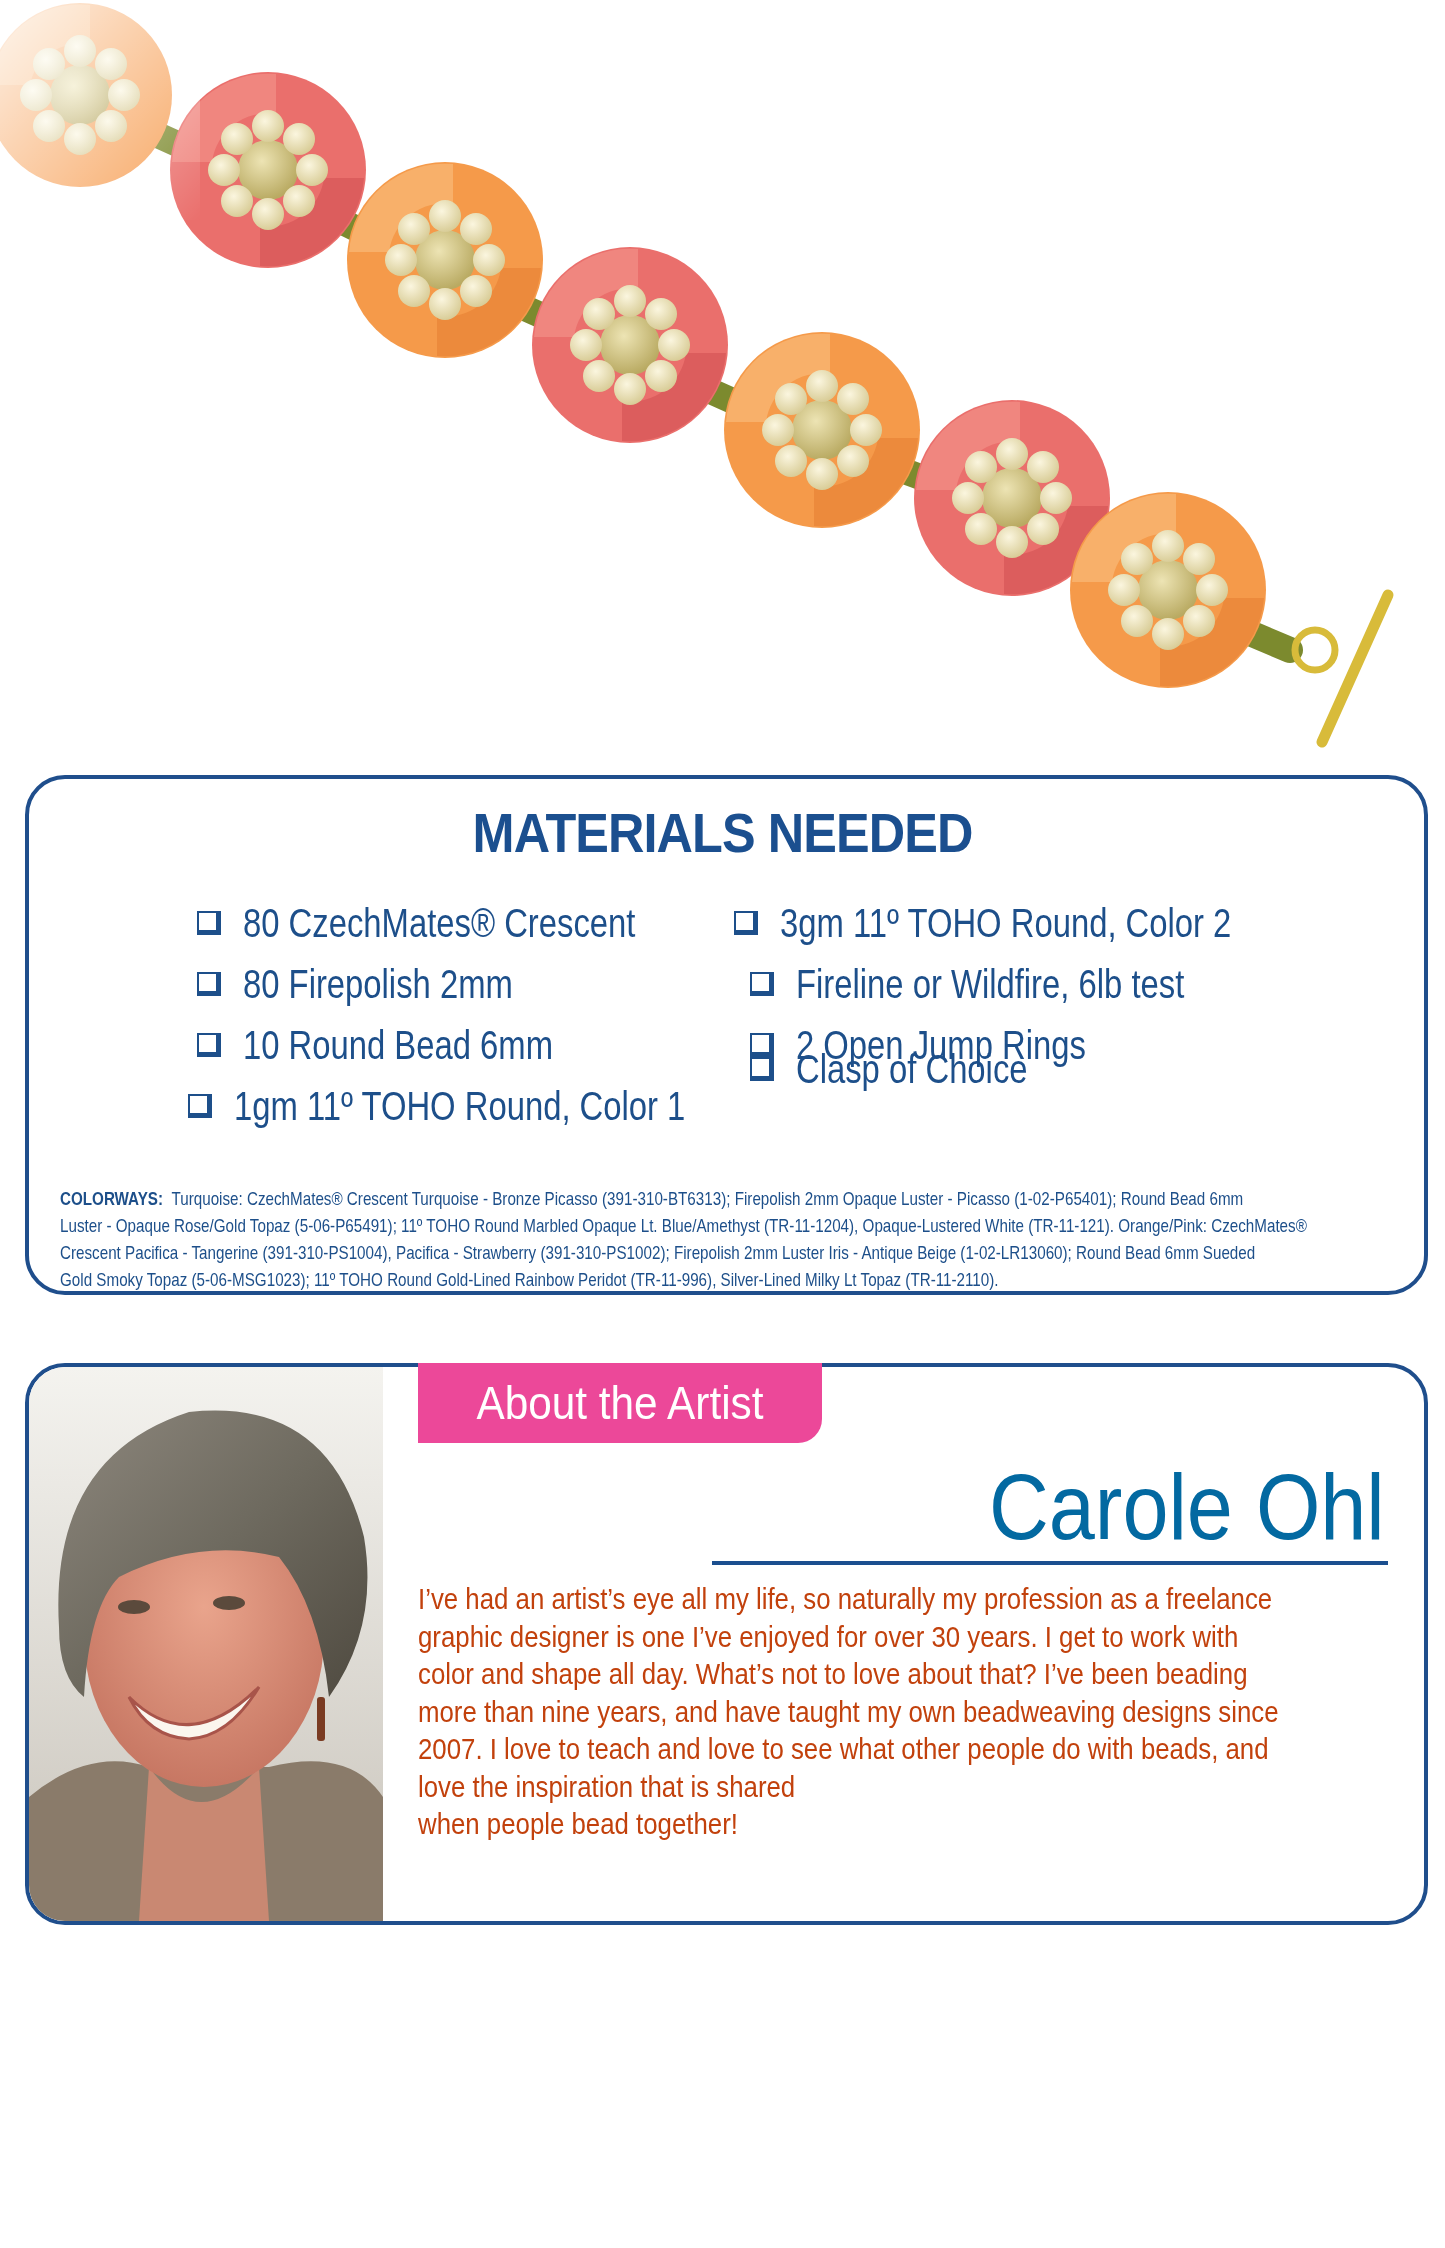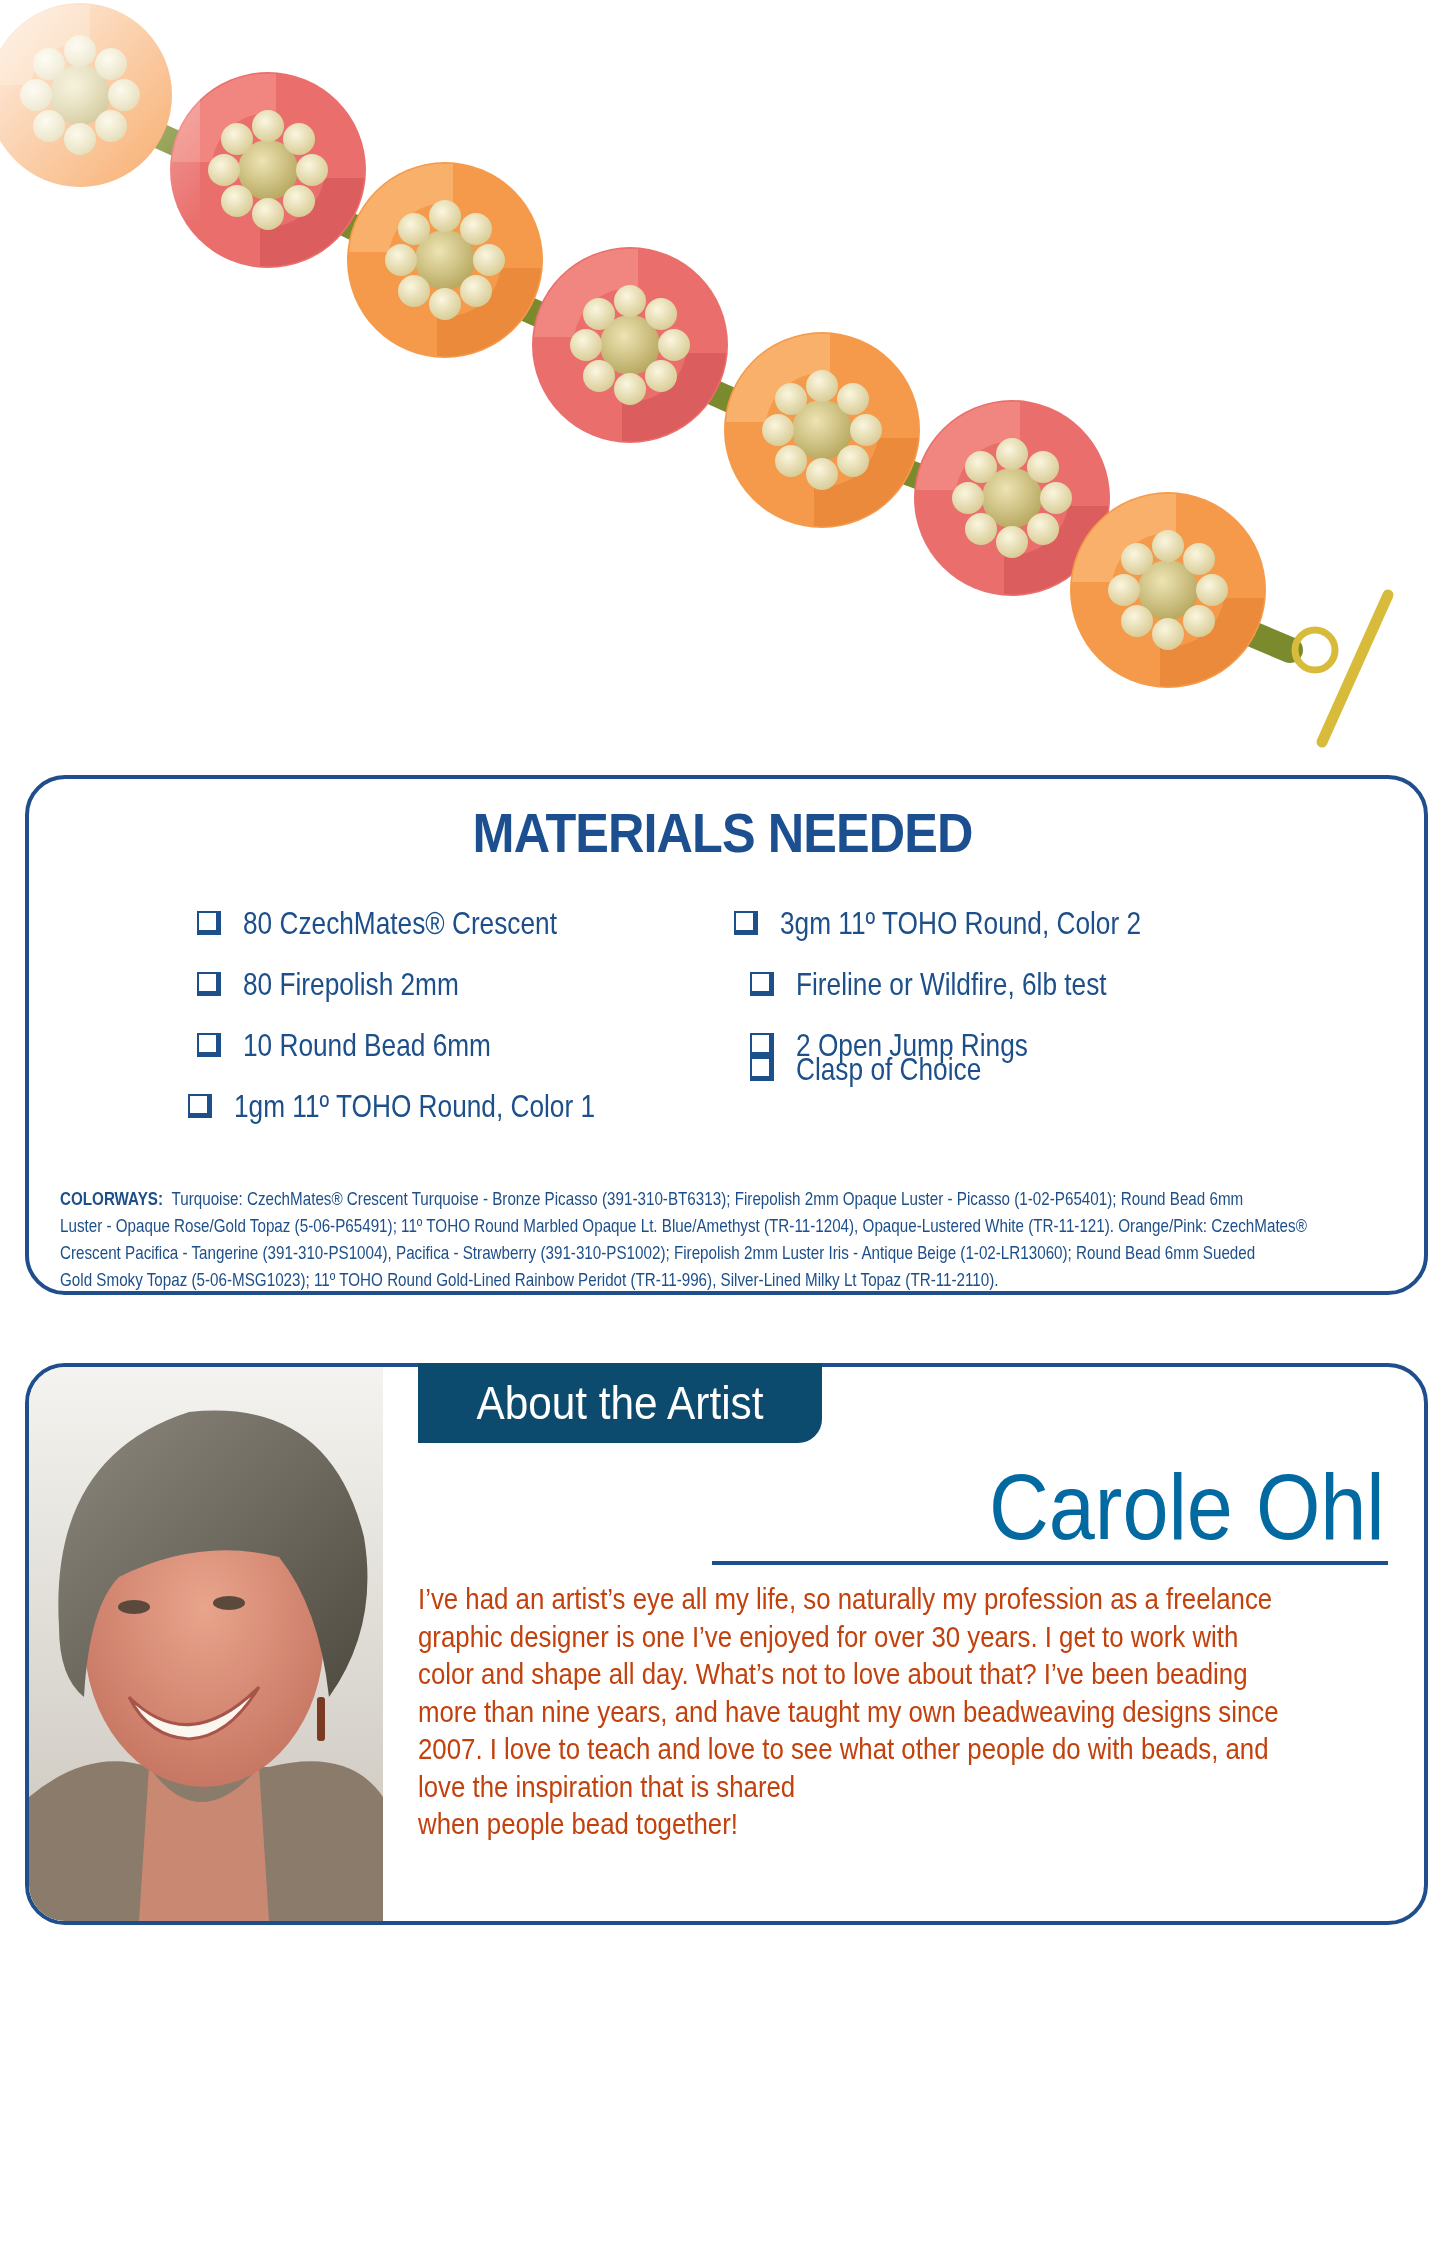--- a/index.html
+++ b/index.html
@@ -3,30 +3,30 @@
 <meta charset="utf-8">
 <style>
   html,body{margin:0;padding:0;background:#fff;}
   body{width:1445px;height:2248px;position:relative;overflow:hidden;font-family:"Liberation Sans",sans-serif;color:#1d4f8a;}
   .abs{position:absolute;}
   
   #photo{left:0;top:0;width:1445px;height:760px;}
   
   #materials-box{left:25px;top:775px;width:1403px;height:520px;box-sizing:border-box;border:4px solid #1f4e8c;border-radius:40px;}
   #mat-title{left:0;width:1445px;top:800px;text-align:center;font-family:"Liberation Sans",sans-serif;font-weight:bold;font-size:56px;letter-spacing:-1px;transform:scaleX(0.9);transform-origin:center;color:#1b4f8f;}
-  .mat-item{position:absolute;display:flex;align-items:center;height:50px;font-family:"Liberation Sans Narrow","Liberation Sans",sans-serif;font-size:32px;color:#1d4f8a;white-space:nowrap;}
+  .mat-item{position:absolute;display:flex;align-items:center;height:50px;font-family:"Liberation Sans Narrow","Liberation Sans",sans-serif;font-size:40px;color:#1d4f8a;white-space:nowrap;}
   .mat-item .box{width:24px;height:24px;border:2.5px solid #1d4f8a;border-right-width:5px;border-bottom-width:5px;box-sizing:border-box;margin-right:22px;flex:none;}
   .mat-item .txt{display:inline-block;transform:scaleX(0.82);transform-origin:left center;}
   #colorways{left:60px;top:1146px;width:1340px;font-size:19px;line-height:27px;color:#1d4f8a;margin-top:39px;}
   #colorways .line{display:block;white-space:nowrap;transform:scaleX(0.8);transform-origin:left center;}
   #colorways b{font-weight:bold;}
   
   #artist-box{left:25px;top:1363px;width:1403px;height:562px;box-sizing:border-box;border:4px solid #1f4e8c;border-radius:40px;overflow:hidden;}
   #portrait{left:29px;top:1367px;width:354px;height:554px;border-bottom-left-radius:36px;border-top-left-radius:36px;overflow:hidden;}
-  #tab{left:418px;top:1363px;width:404px;height:80px;background:#0c4a6e;border-bottom-right-radius:24px;color:#fff;font-size:46px;display:flex;align-items:center;justify-content:center;}
+  #tab{left:418px;top:1363px;width:404px;height:80px;background:#ec4899;border-bottom-right-radius:24px;color:#fff;font-size:46px;display:flex;align-items:center;justify-content:center;}
   #tab span{display:inline-block;transform:scaleX(0.92);}
   #artist-name{right:60px;top:1455px;font-size:92px;color:#0369a1;white-space:nowrap;}
   #artist-name span{display:inline-block;transform:scaleX(0.9);transform-origin:right center;}
   #name-rule{left:712px;top:1561px;width:676px;height:4px;background:#1b4f8f;}
   #bio{left:418px;top:1580px;width:980px;font-size:30px;line-height:37.5px;color:#c2410c;}
   #bio .line{display:block;white-space:nowrap;transform:scaleX(0.86);transform-origin:left center;}
 </style>
 </head>
 <body>
 

